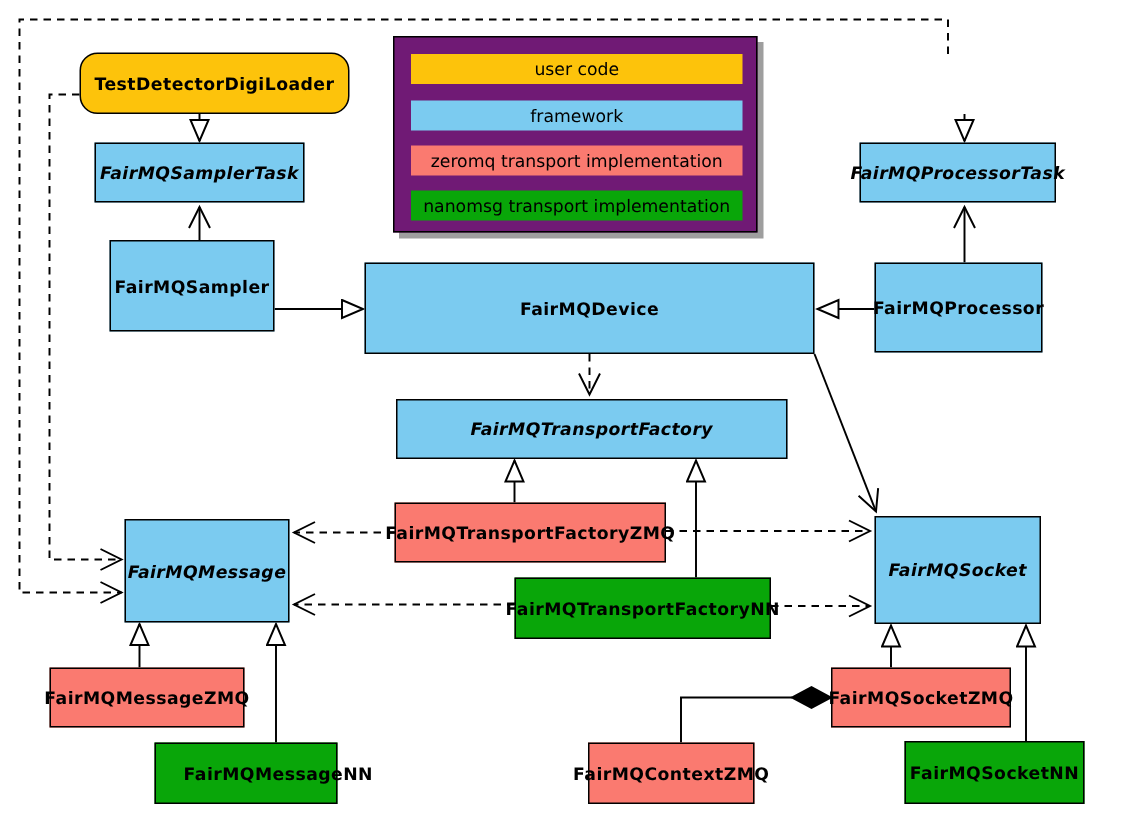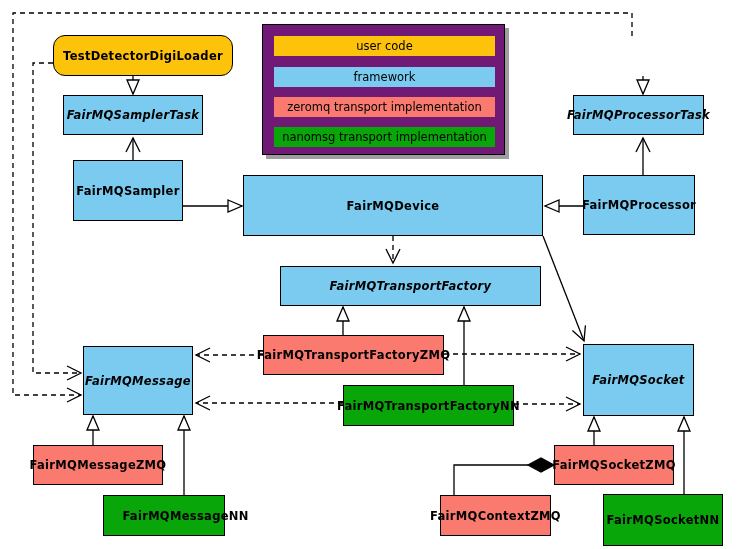--- a/index.html
+++ b/index.html
@@ -83,39 +83,39 @@
   <div class="node fill-framework abstract" style="left:63px;top:95px;width:140px;height:40px;">FairMQSamplerTask</div>
 
   <div class="node fill-framework abstract" style="left:573px;top:95px;width:131px;height:40px;">FairMQProcessorTask</div>
 
   <div class="node fill-framework" style="left:73px;top:160px;width:110px;height:61px;">FairMQSampler</div>
 
   <div class="node fill-framework" style="left:243px;top:175px;width:300px;height:61px;">FairMQDevice</div>
 
   <div class="node fill-framework" style="left:583px;top:175px;width:112px;height:60px;">FairMQProcessor</div>
 
-  <div class="node fill-framework abstract" style="left:280px;top:266px;width:261px;height:40px;">FairMQTransportFactory</div>
+  <div class="node fill-framework abstract" style="left:264px;top:266px;width:261px;height:40px;">FairMQTransportFactory</div>
 
   <div class="node fill-zeromq" style="left:263px;top:335px;width:181px;height:40px;">FairMQTransportFactoryZMQ</div>
 
   <div class="node fill-nanomsg" style="left:343px;top:385px;width:171px;height:41px;">FairMQTransportFactoryNN</div>
 
   <div class="node fill-framework abstract" style="left:83px;top:346px;width:110px;height:69px;">FairMQMessage</div>
 
   <div class="node fill-zeromq" style="left:33px;top:445px;width:130px;height:40px;">FairMQMessageZMQ</div>
 
   <div class="node fill-framework abstract" style="left:583px;top:344px;width:111px;height:72px;">FairMQSocket</div>
 
   <div class="node fill-nanomsg" style="left:103px;top:495px;width:122px;height:41px;padding-left:43px;">FairMQMessageNN</div>
 
-  <div class="node fill-zeromq" style="left:392px;top:495px;width:111px;height:41px;margin-left:48px;">FairMQContextZMQ</div>
+  <div class="node fill-zeromq" style="left:392px;top:495px;width:111px;height:41px;">FairMQContextZMQ</div>
 
   <div class="node fill-zeromq" style="left:554px;top:445px;width:120px;height:40px;">FairMQSocketZMQ</div>
 
-  <div class="node fill-nanomsg" style="left:603px;top:494px;width:120px;height:52px;text-align:right;">FairMQSocketNN</div>
+  <div class="node fill-nanomsg" style="left:603px;top:494px;width:120px;height:42px;text-align:right;">FairMQSocketNN</div>
 
   <div class="legend">
     <div class="legend-swatch fill-user" style="top:11px;">user code</div>
     <div class="legend-swatch fill-framework" style="top:42px;">framework</div>
     <div class="legend-swatch fill-zeromq" style="top:72px;">zeromq transport implementation</div>
     <div class="legend-swatch fill-nanomsg" style="top:102px;">nanomsg transport implementation</div>
   </div>
 
 </div>
 

